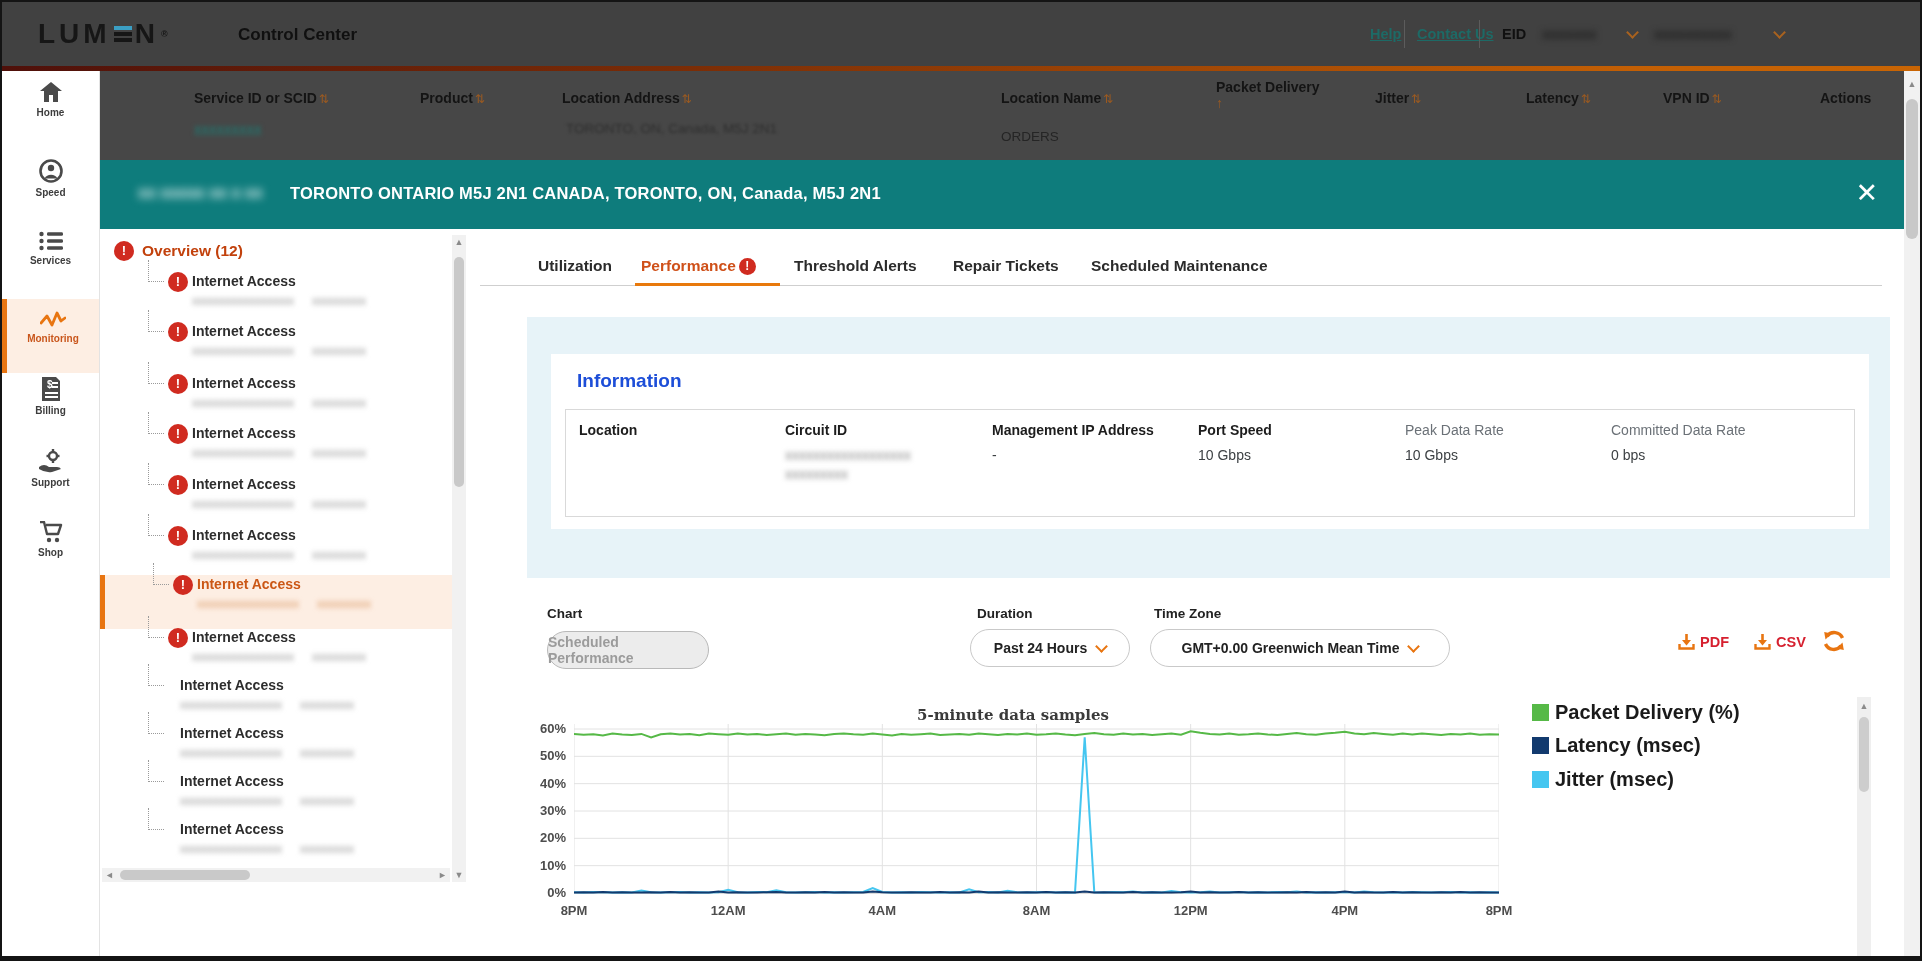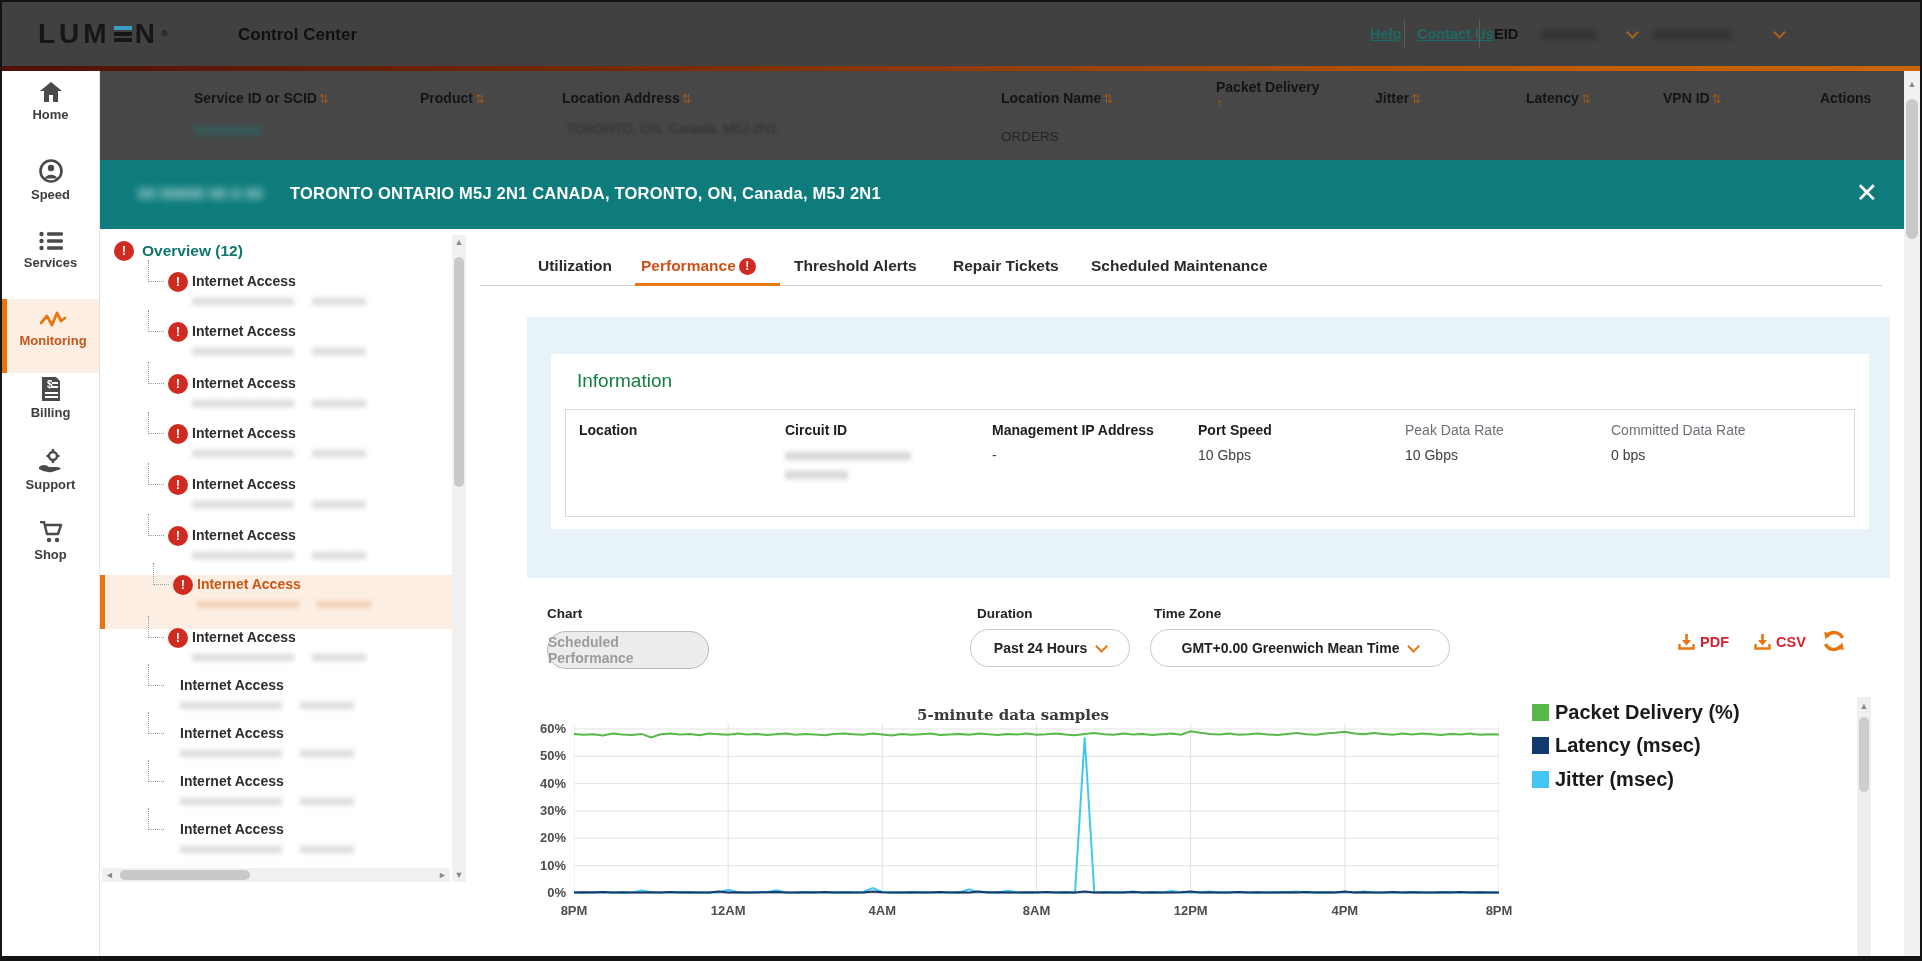--- a/index.html
+++ b/index.html
@@ -14,21 +14,21 @@
   .logo { position:absolute; left:36px; top:16px; font-size:28px; font-weight:bold; letter-spacing:4px;
           color:#161616; display:flex; align-items:center; }
   .logo-e { display:inline-block; width:18px; margin:0 3px; }
   .logo-e i { display:block; height:4px; margin:2px 0; background:#161616; }
   .logo-e i.teal { background:#3b9fc4; }
   .logo-reg { font-size:9px; vertical-align:top; margin-left:2px; color:#161616; }
   .app-title { position:absolute; left:236px; top:23px; font-size:17px; font-weight:bold; color:#101010; }
   .top-link { position:absolute; top:24px; font-size:14.5px; font-weight:bold; color:#1d6a66;
               text-decoration:underline; cursor:pointer; }
   .top-sep { position:absolute; top:18px; width:1px; height:28px; background:#5c5c5c; }
-  .eid-label { position:absolute; top:24px; font-size:14.5px; font-weight:bold; color:#101010; }
+  .eid-label { position:absolute; top:24px; font-size:14.5px; font-weight:bold; color:#101010;margin-left:8px; }
   .masked-dark { color:#1c1c1c; filter:blur(3px); font-size:14px; font-weight:bold; }
   .chev { position:absolute; width:9px; height:9px; border-right:2px solid #a8621f; border-bottom:2px solid #a8621f;
           transform:rotate(45deg); }
   .brand-line { position:absolute; left:0; top:64px; width:100%; height:5px;
                 background:linear-gradient(90deg,#4f100a,#7a2c06 35%,#c35f04 85%,#c96504); }
 
   
   .dim-strip { position:absolute; left:98px; top:69px; width:1804px; height:89px; background:#474747; overflow:hidden; }
   .th { position:absolute; top:19px; font-size:14px; font-weight:bold; color:#141414; white-space:nowrap; }
   .sort-glyph { color:#9c5a20; font-size:12px; font-weight:normal; margin-left:2px; }
@@ -40,36 +40,36 @@
 
   
   .pagebar { position:absolute; left:1902px; top:69px; width:16px; height:888px; background:#f1f1f1; }
   .sb-arrow { color:#8a8a8a; font-size:9px; text-align:center; width:100%; position:absolute; }
   .pagebar .thumb { position:absolute; left:2px; width:12px; background:#c8c8c8; border-radius:6px; }
 
   
   .sidebar { position:absolute; left:0; top:69px; width:98px; height:890px; background:#fff; border-right:1px solid #e3e3e3; }
   .side-item { position:absolute; left:0; width:97px; height:60px; text-align:center; cursor:pointer; }
   .side-item svg { display:block; margin:0 auto 4px auto; }
-  .side-label { font-size:13px; font-weight:bold; color:#3d3d3d; }
+  .side-label { font-size:10px; font-weight:bold; color:#3d3d3d; }
   .side-item.active { background:#fdeee3; border-left:5px solid #e87511; height:74px; padding-top:12px; }
   .side-item.active .side-label { color:#c9561c; }
 
   
   .banner { position:absolute; left:98px; top:158px; width:1804px; height:69px; background:#0e7c7c; }
   .banner-masked { position:absolute; left:38px; top:24px; color:#e8f4f4; font-size:16px; font-weight:bold; filter:blur(4px); }
   .banner-text { position:absolute; left:190px; top:24px; color:#ffffff; font-size:16.5px; font-weight:bold; letter-spacing:.2px; }
   .banner-close { position:absolute; right:26px; top:17px; color:#fff; font-size:27px; font-weight:300; cursor:pointer; }
 
   
   .tree-panel { position:absolute; left:98px; top:227px; width:368px; height:732px; background:#fff; }
   .tree-head { position:absolute; left:14px; top:12px; display:flex; align-items:center; }
   .alert-dot { display:inline-block; width:20px; height:20px; border-radius:50%; background:#d02b20; color:#fff;
                font-size:13px; font-weight:bold; text-align:center; line-height:20px; }
-  .tree-title { font-size:15.5px; font-weight:bold; color:#0f766e; margin-left:8px; }
+  .tree-title { font-size:15.5px; font-weight:bold; color:#c2410c; margin-left:8px; }
   .titem { position:absolute; left:0; width:354px; height:46px; cursor:pointer; }
   .titem .connector { position:absolute; left:48px; top:-12px; width:16px; height:22px;
                       border-left:1.5px dotted #9a9a9a; border-bottom:1.5px dotted #9a9a9a; }
   .titem .alert-dot { position:absolute; left:68px; top:0px; }
   .titem-title { position:absolute; left:92px; top:1px; font-size:14px; font-weight:bold; color:#2d2d2d; white-space:nowrap; }
   .titem.noalert .titem-title { left:80px; }
   .titem-sub { position:absolute; left:92px; top:22px; font-size:12px; color:#9b9b9b; white-space:nowrap; }
   .titem.noalert .titem-sub { left:80px; }
   .titem-sub .blur { filter:blur(2.5px); }
   .titem-sub .gap { display:inline-block; width:18px; }
@@ -89,21 +89,21 @@
   .main { position:absolute; left:466px; top:227px; width:1436px; height:732px; background:#fff; }
   .tab { position:absolute; top:28px; font-size:15.5px; font-weight:bold; color:#2b2b2b; cursor:pointer; white-space:nowrap; }
   .tab.active { color:#cf5019; }
   .tab-badge { display:inline-block; width:17px; height:17px; border-radius:50%; background:#d02b20; color:#fff;
                font-size:12px; font-weight:bold; text-align:center; line-height:17px; margin-left:3px; vertical-align:1px; }
   .tabs-line { position:absolute; left:12px; top:56px; width:1402px; height:1px; background:#cfcfcf; }
   .tabs-active-line { position:absolute; left:167px; top:54px; width:145px; height:3px; background:#e8790c; }
 
   .info-band { position:absolute; left:59px; top:88px; width:1363px; height:261px; background:#e7f3f8; }
   .info-card { position:absolute; left:24px; top:37px; width:1318px; height:175px; background:#fff; }
-  .info-heading { position:absolute; left:26px; top:16px; font-size:19px; font-weight:normal; color:#15803d; }
+  .info-heading { position:absolute; left:26px; top:16px; font-size:19px; font-weight:bold; color:#1d4ed8; }
   .info-box { position:absolute; left:14px; top:55px; width:1290px; height:108px; border:1px solid #d9d9d9; background:#fff; }
   .if-col { position:absolute; top:12px; width:196px; }
   .if-label { font-size:14px; font-weight:bold; color:#1d1d1d; margin-bottom:8px; }
   .if-label.lite { font-weight:normal; color:#6b7177; }
   .if-val { font-size:14px; color:#3c4043; line-height:19px; }
   .blur2 { filter:blur(2.5px); color:#8d8d8d; }
 
   .ctrl-label { position:absolute; font-size:13.5px; font-weight:bold; color:#222; }
   .pill { position:absolute; height:38px; border:1px solid #c9c9c9; border-radius:19px; background:#fff;
           display:flex; align-items:center; justify-content:center; font-size:14px; font-weight:bold; color:#222; cursor:pointer; }

